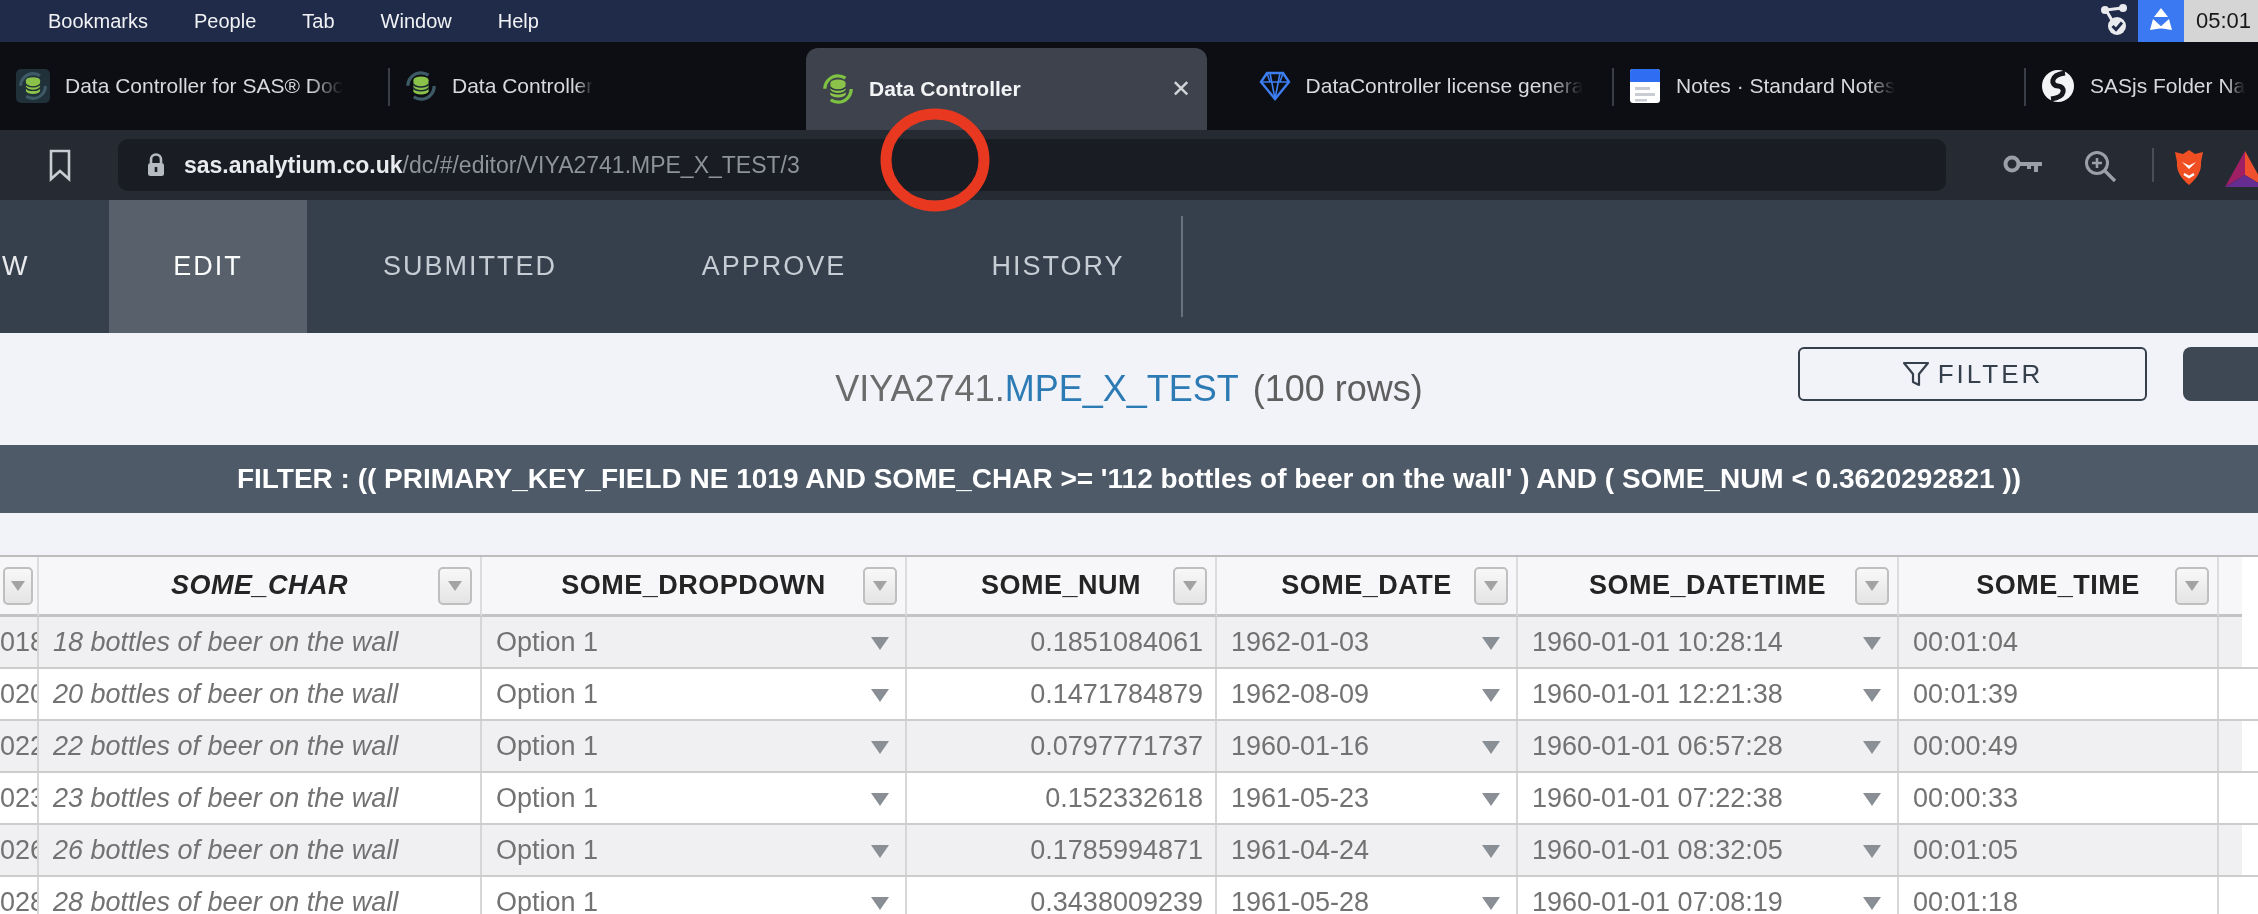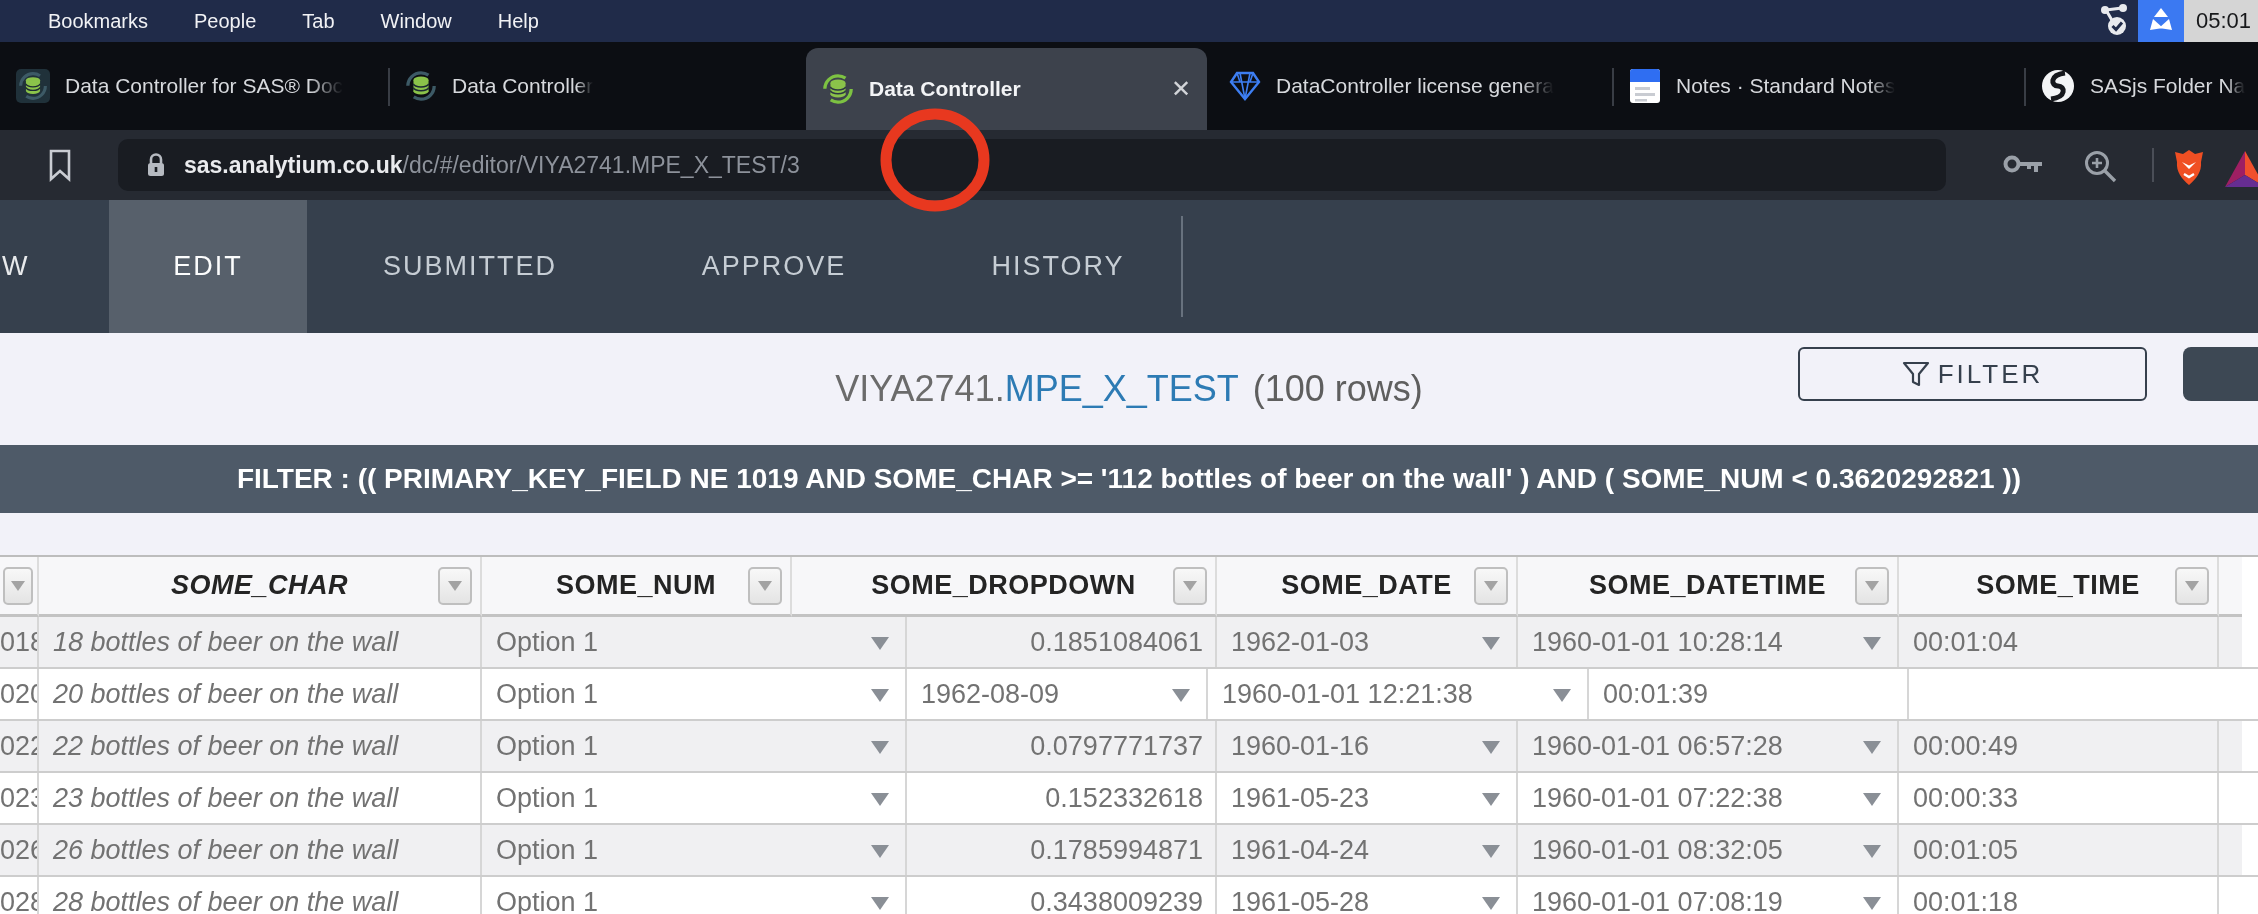--- a/index.html
+++ b/index.html
@@ -22,21 +22,21 @@
 
   
   .tabbar{position:absolute;left:0;top:42px;width:2258px;height:88px;background:#0c0e13;}
   .btab{position:absolute;top:0;height:88px;display:flex;align-items:center;gap:15px;padding-left:16px;}
   .btab .tlabel{color:#d7d9dd;font-size:21px;white-space:nowrap;overflow:hidden;
     -webkit-mask-image:linear-gradient(90deg,#000 88%,transparent);mask-image:linear-gradient(90deg,#000 88%,transparent);}
   .tab1{left:0;width:389px;}
   .tab2{left:389px;width:417px;}
   .tab-active{left:806px;width:401px;top:6px;height:82px;background:#3d424c;border-radius:12px 12px 0 0;padding-right:16px;}
   .tab-active .tlabel{color:#f3f4f6;font-weight:600;flex:1;}
-  .tab4{left:1213px;width:400px;}
+  .tab4{left:1213px;width:400px;justify-content:center;}
   .tab5{left:1613px;width:412px;}
   .tab6{left:2025px;width:233px;}
   .tdiv{position:absolute;top:26px;width:2px;height:38px;background:#393d45;}
   .tclose{color:#d2d4d8;font-size:24px;line-height:24px;cursor:default;}
   .tile{background:#20313a;border-radius:5px;padding:2px;}
 
   
   .toolbar{position:absolute;left:0;top:130px;width:2258px;height:70px;background:#262a32;}
   .bm-flag{position:absolute;left:46px;top:18px;}
   .urlfield{position:absolute;left:118px;top:9px;width:1828px;height:52px;background:#191c22;border-radius:10px;display:flex;align-items:center;padding-left:26px;}
@@ -282,28 +282,28 @@
       <span class="hfilter">
           <i class="tri"></i>
         </span>
     </div>
     <div class="hcell c1">
       <span>SOME_CHAR</span>
       <span class="hfilter">
           <i class="tri"></i>
         </span>
     </div>
+    <div class="hcell c2">
+      <span>SOME_DROPDOWN</span>
+      <span class="hfilter">
+          <i class="tri"></i>
+        </span>
+    </div>
     <div class="hcell c3">
       <span>SOME_NUM</span>
-      <span class="hfilter">
-          <i class="tri"></i>
-        </span>
-    </div>
-    <div class="hcell c2">
-      <span>SOME_DROPDOWN</span>
       <span class="hfilter">
           <i class="tri"></i>
         </span>
     </div>
     <div class="hcell c4">
       <span>SOME_DATE</span>
       <span class="hfilter">
           <i class="tri"></i>
         </span>
     </div>
@@ -330,20 +330,21 @@
     <div class="cell c4 left"><span>1962-01-03</span><i class="dd"></i></div>
     <div class="cell c5 left"><span>1960-01-01 10:28:14</span><i class="dd"></i></div>
     <div class="cell c6 left">00:01:04</div>
     <div class="cell c7"></div>
   </div>
 
   <div class="trow even">
     <div class="cell c0 right">020</div>
     <div class="cell c1 left">20 bottles of beer on the wall</div>
     <div class="cell c2 left"><span>Option 1</span><i class="dd"></i></div>
+    <div class="cell c3 right">0.1471784879</div>
     <div class="cell c4 left"><span>1962-08-09</span><i class="dd"></i></div>
     <div class="cell c5 left"><span>1960-01-01 12:21:38</span><i class="dd"></i></div>
     <div class="cell c6 left">00:01:39</div>
     <div class="cell c7"></div>
   </div>
 
   <div class="trow odd">
     <div class="cell c0 right">022</div>
     <div class="cell c1 left">22 bottles of beer on the wall</div>
     <div class="cell c2 left"><span>Option 1</span><i class="dd"></i></div>

